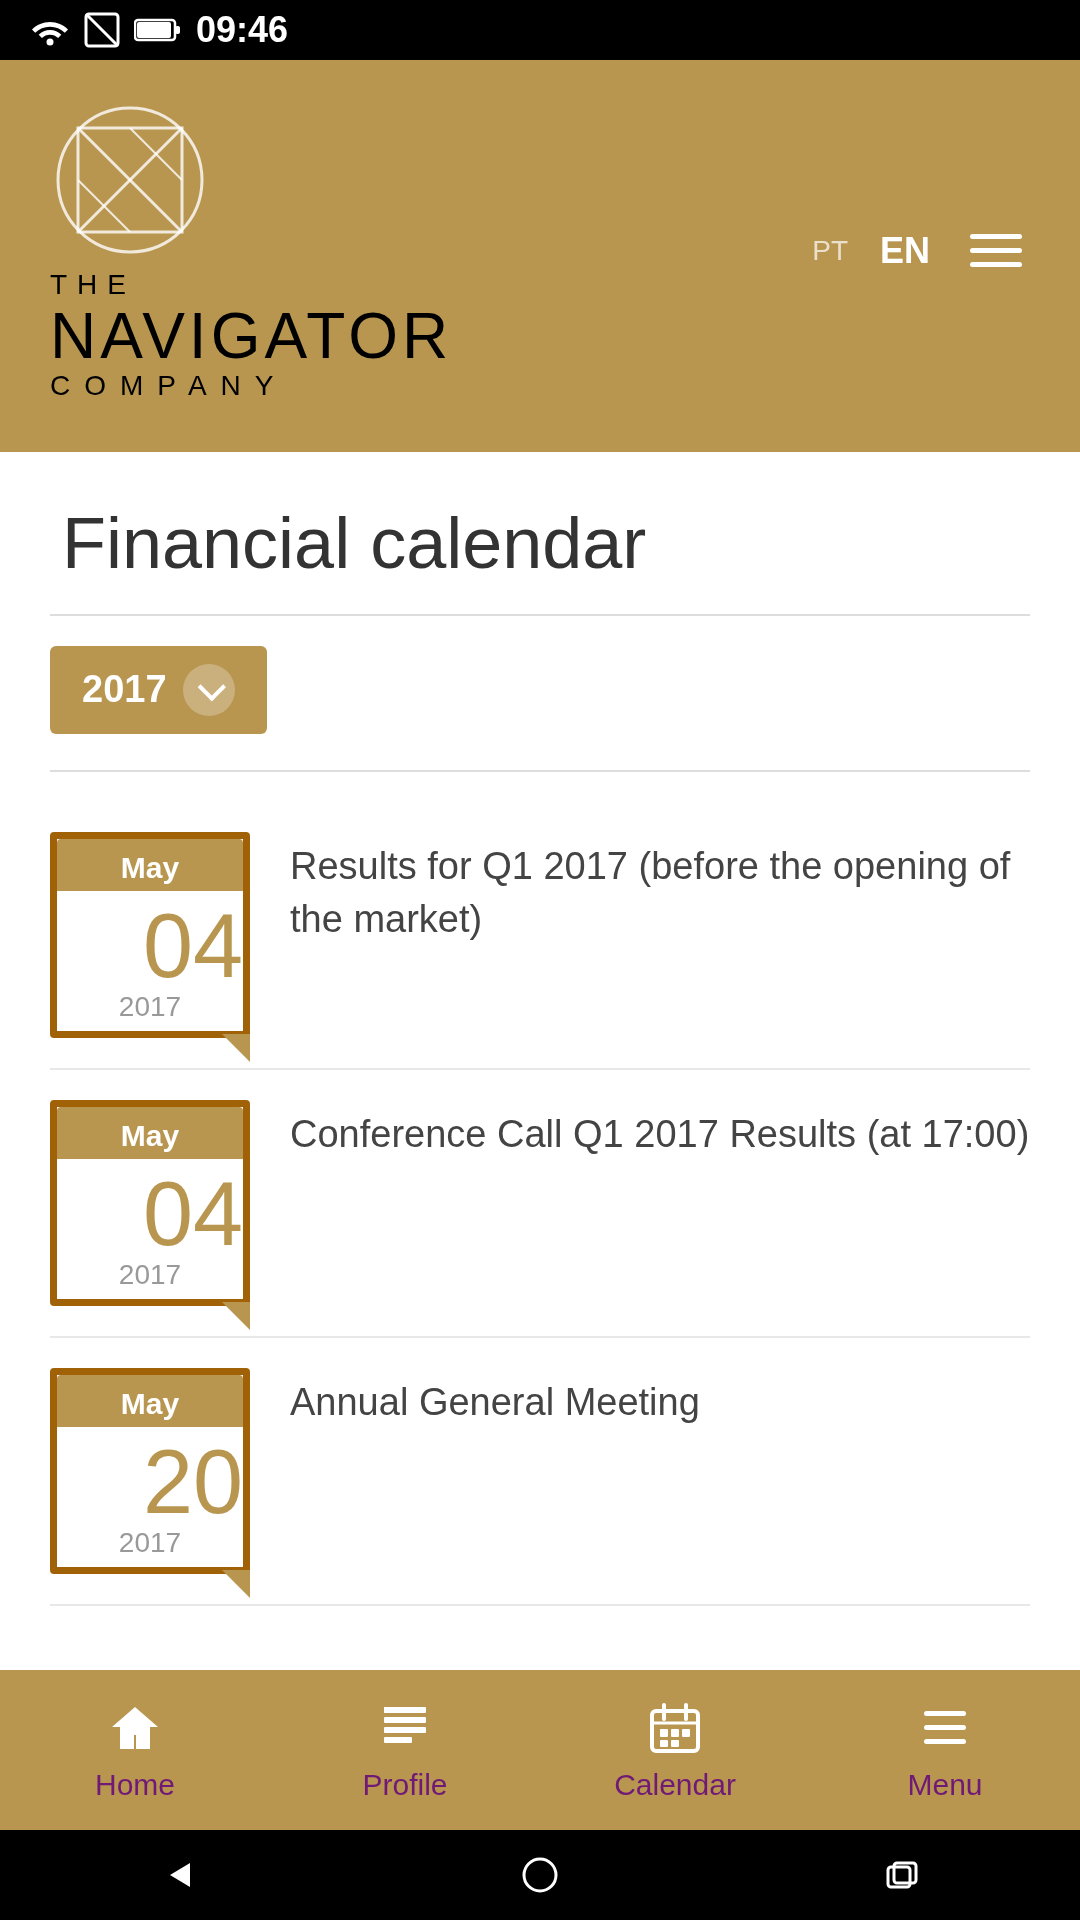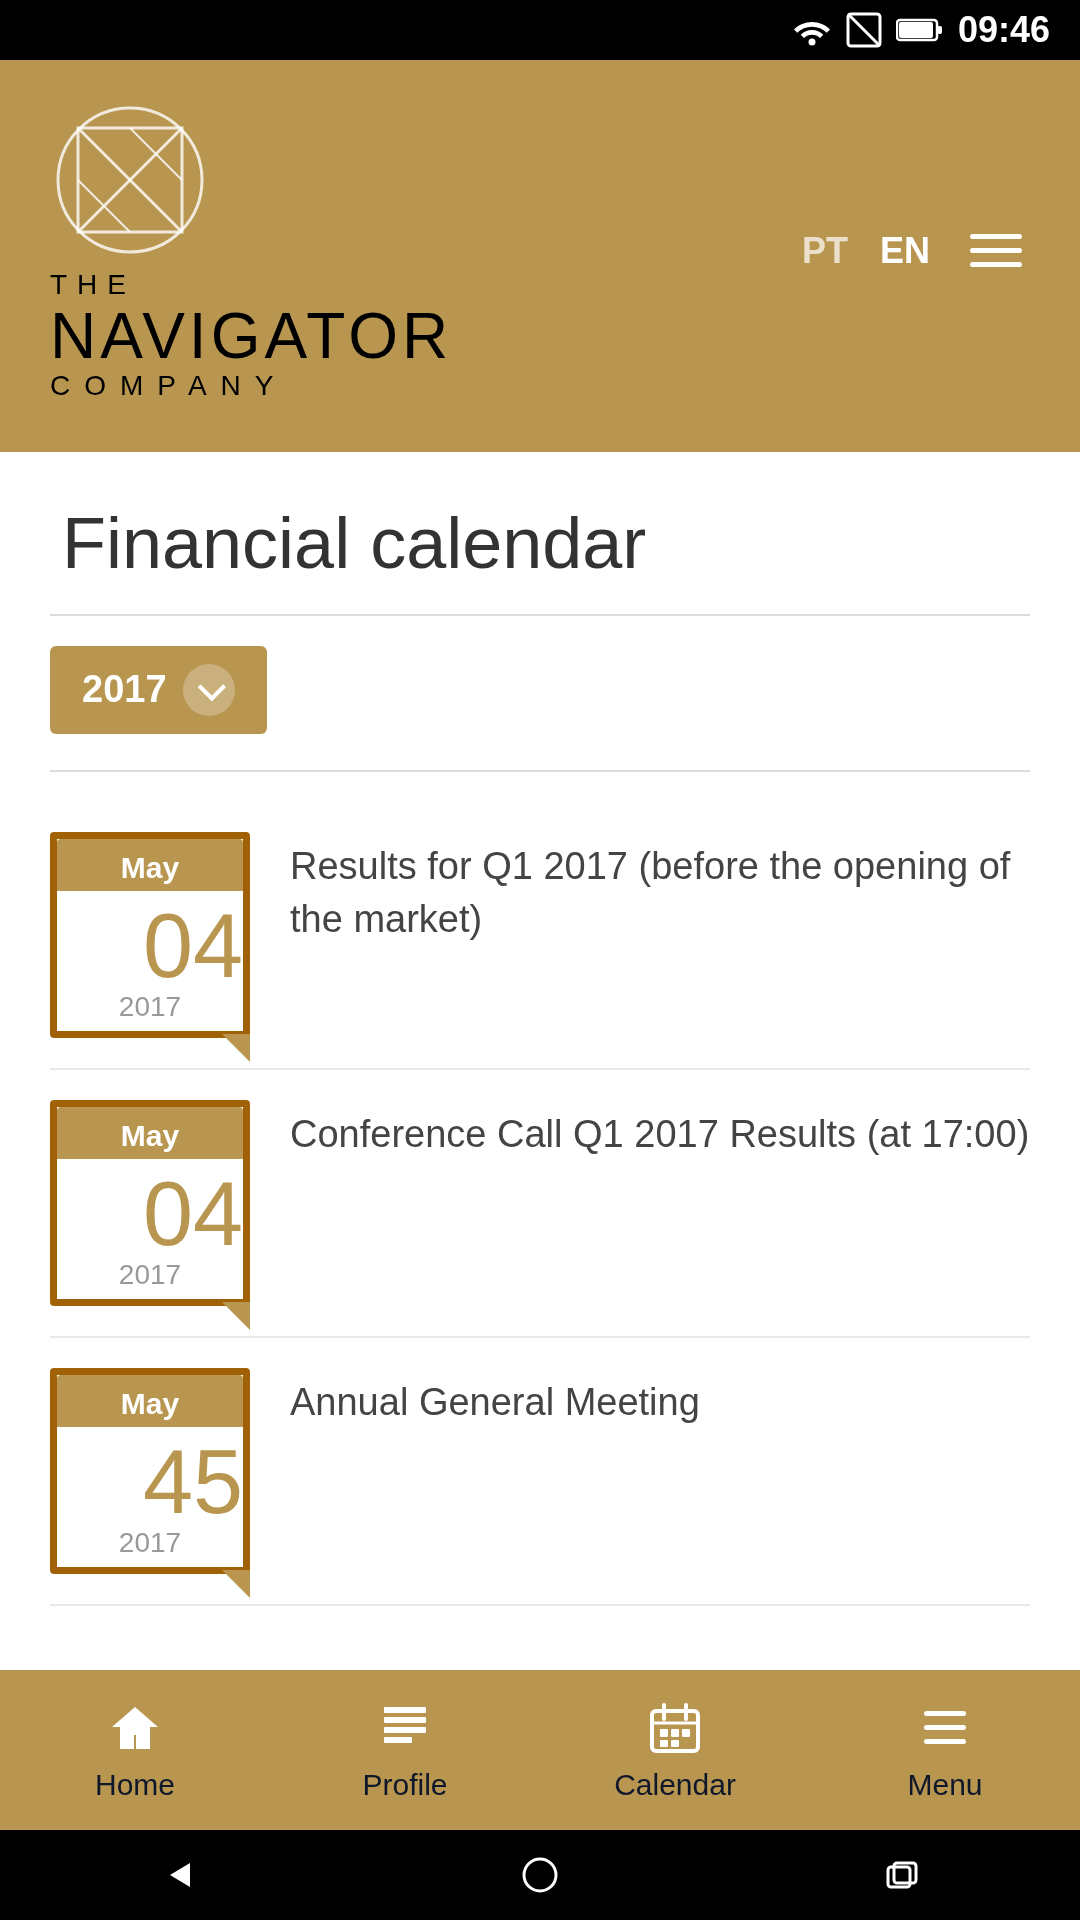--- a/index.html
+++ b/index.html
@@ -13,21 +13,21 @@
       overflow: hidden;
     }
 
     
     .status-bar {
       width: 100%;
       height: 60px;
       background: #000;
       display: flex;
       align-items: center;
-      justify-content: flex-end;
+      justify-content: flex-start;
       padding: 0 30px;
       gap: 18px;
     }
     .status-bar-icons {
       display: flex;
       align-items: center;
       gap: 14px;
     }
     .status-time {
       color: #fff;
@@ -74,22 +74,22 @@
       letter-spacing: 14px;
       font-weight: 300;
     }
     .header-right {
       display: flex;
       align-items: center;
       gap: 32px;
     }
     .lang-pt {
       color: rgba(255,255,255,0.7);
-      font-size: 36px;
-      font-weight: 700;
+      font-size: 28px;
+      font-weight: 400;
       cursor: pointer;
     }
     .lang-en {
       color: #fff;
       font-size: 36px;
       font-weight: 700;
       cursor: pointer;
     }
     .hamburger-btn {
       display: flex;
@@ -246,21 +246,21 @@
       flex: 1;
     }
     .nav-icon {
       width: 60px;
       height: 60px;
       display: flex;
       align-items: center;
       justify-content: center;
     }
     .nav-label {
-      color: #0f172a;
+      color: #701a75;
       font-size: 30px;
     }
 
     
     .android-nav {
       position: absolute;
       bottom: 0;
       left: 0;
       width: 100%;
       height: 90px;
@@ -365,21 +365,21 @@
           <div class="date-card-year">2017</div>
         </div>
         <div class="date-card-corner"></div>
       </div>
       <div class="item-title">Conference Call Q1 2017 Results (at 17:00)</div>
     </div>
       <div class="calendar-item">
       <div class="date-card-wrapper">
         <div class="date-card-inner">
           <div class="date-card-month">May</div>
-          <div class="date-card-day">45</div>
+          <div class="date-card-day">20</div>
           <div class="date-card-year">2017</div>
         </div>
         <div class="date-card-corner"></div>
       </div>
       <div class="item-title">Annual General Meeting</div>
     </div>
     </div>
 </div>
 
 <div class="bottom-nav">

